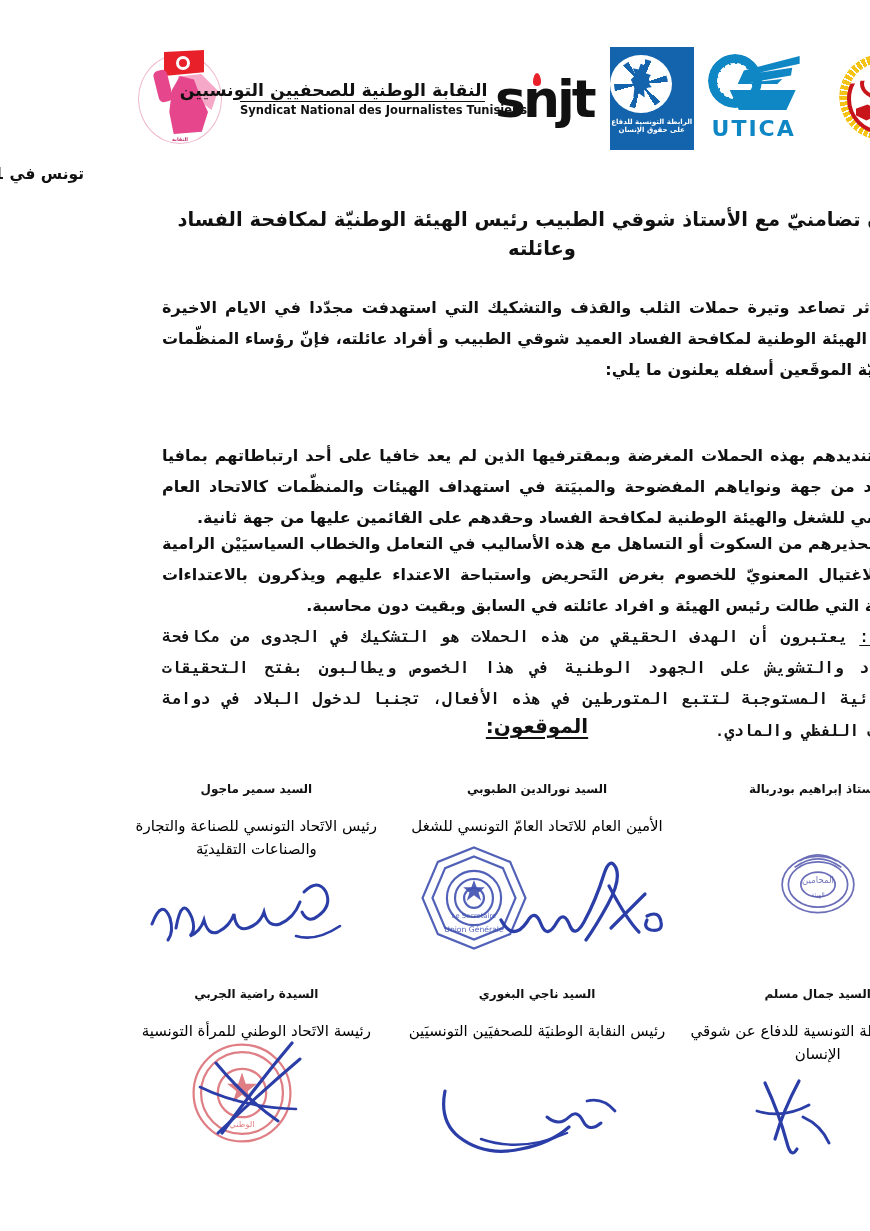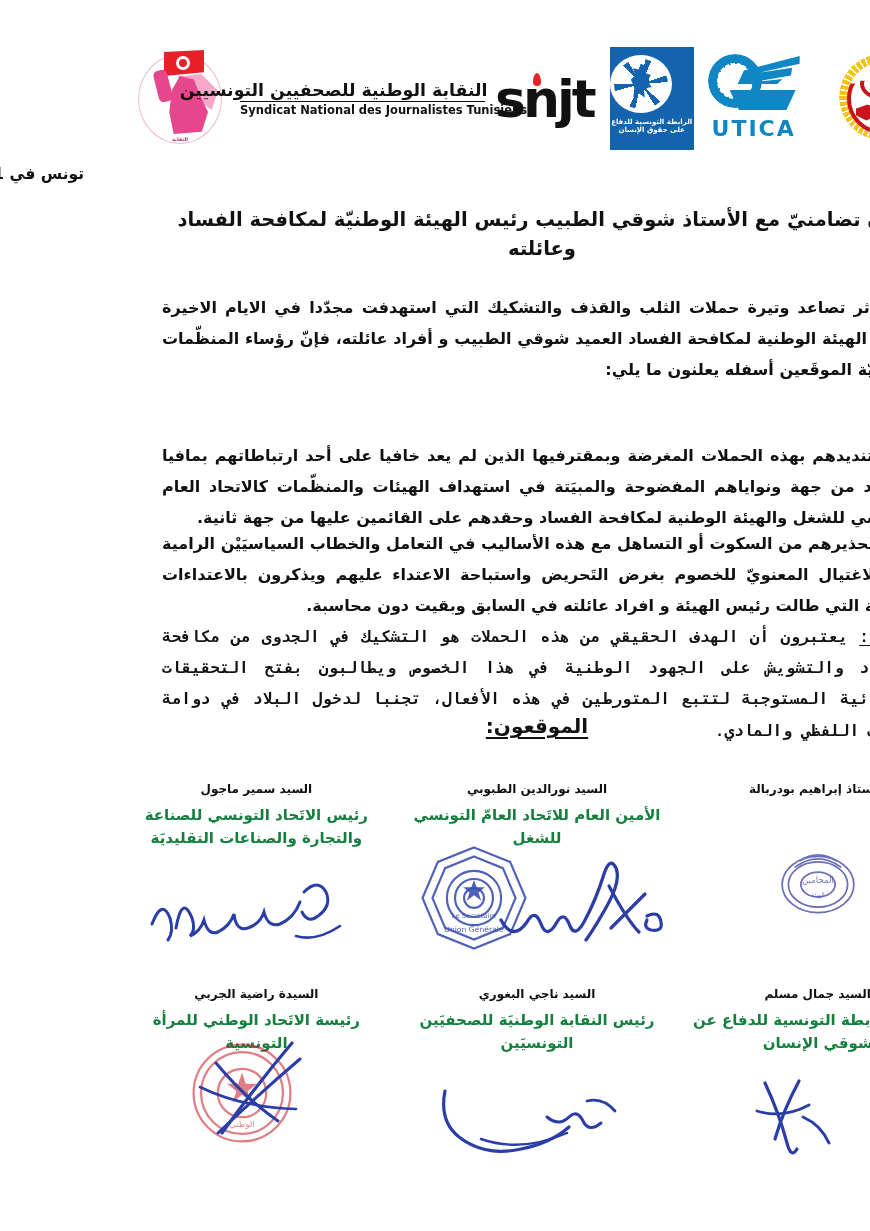--- a/index.html
+++ b/index.html
@@ -435,24 +435,24 @@
     box-sizing: border-box;
   }
   .signer-name {
     font-size: 12px;
     font-weight: 700;
     color: #111;
     line-height: 1.5;
   }
   .signer-title {
     font-size: 15px;
-    font-weight: 700;
-    color: #15803d;
+    font-weight: 400;
+    color: #000000;
     line-height: 1.55;
-    margin-top: 6px;
+    margin-top: 17px;
   }
 
   
   .ink-layer {
     position: absolute;
     left: 0; top: 0;
     width: 100%;
     height: 100%;
     pointer-events: none;
   }

